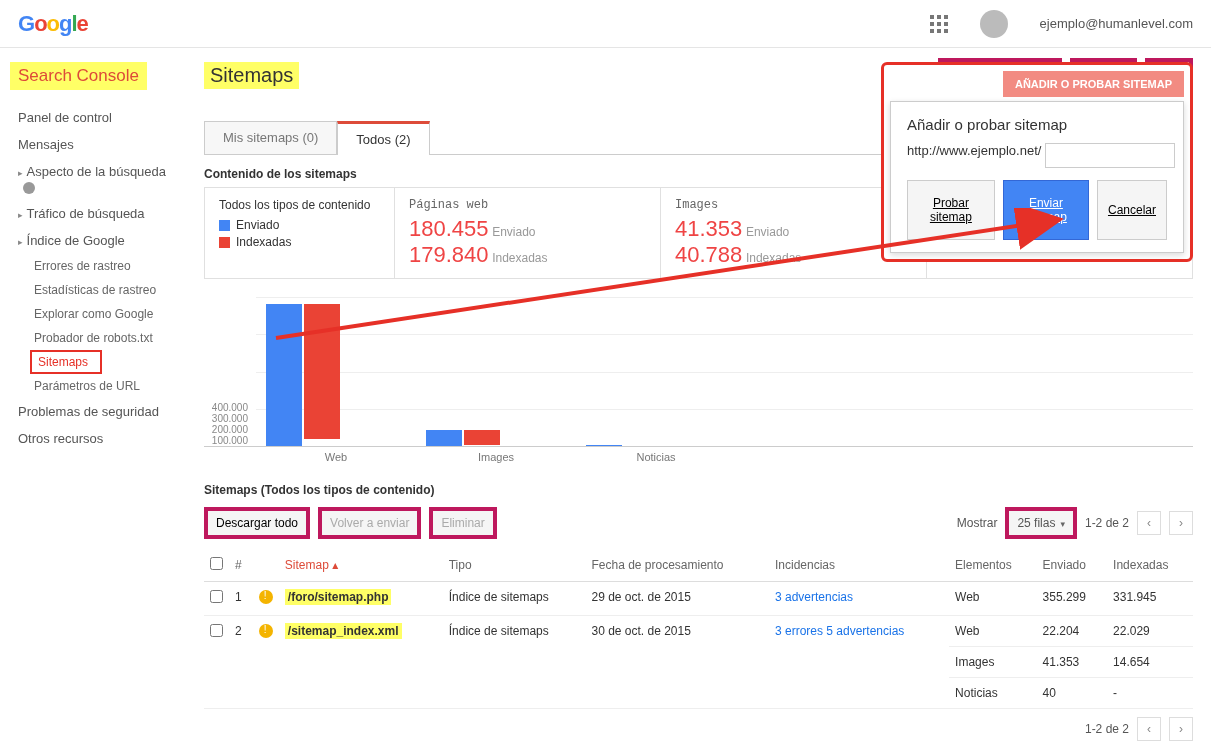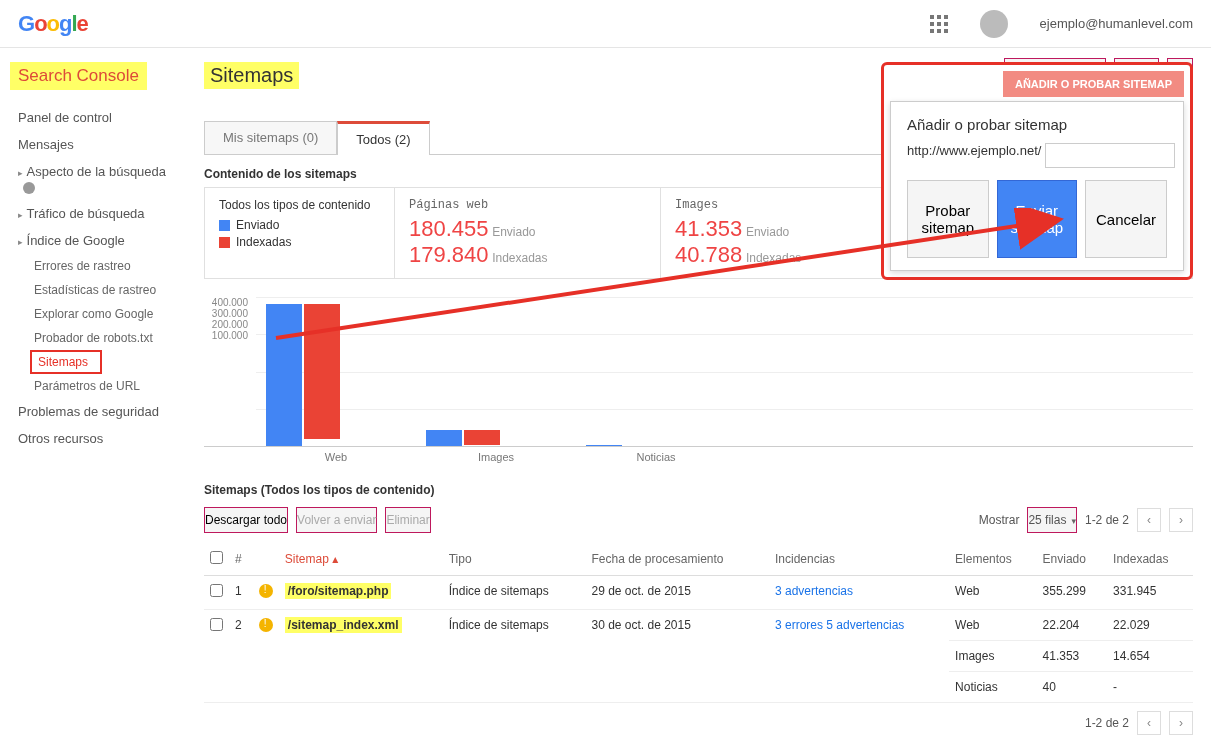--- a/index.html
+++ b/index.html
@@ -17,50 +17,50 @@
 .search-console { background:#ffff66; color:#dd4b39; font-size:17px; padding:4px 8px; display:inline-block; margin-bottom:14px; }
 .nav-item { padding:6px 8px; color:#555; cursor:pointer; }
 .nav-item.icon-info::after { content:""; display:inline-block; width:12px;height:12px;border-radius:50%;background:#999;margin-left:5px;vertical-align:middle;}
 .nav-item.expand::before { content:"▸"; font-size:9px; margin-right:4px; color:#888;}
 .nav-item.expanded::before { content:"▾"; font-size:9px; margin-right:4px; color:#888;}
 .nav-sub { padding-left:20px; }
 .nav-sub .nav-item { padding:5px 4px; font-size:12px; color:#666;}
 .sitemaps-item { border:2px solid #e63027; color:#e63027 !important; display:inline-block; padding:3px 12px 3px 6px !important; }
 .content { flex:1; padding:14px 18px; position:relative; }
 .prop-bar { position:absolute; top:10px; right:18px; display:flex; gap:8px; }
-.btn { border:1px solid #be185d; background:#f5f5f5; padding:5px 0; font-size:12px; cursor:pointer; display:flex; align-items:center; gap:5px;}
+.btn { border:4px solid #be185d; background:#f5f5f5; padding:5px 8px; font-size:12px; cursor:pointer; display:flex; align-items:center; gap:5px;}
 .btn .caret::after{content:"▾";font-size:9px;color:#666}
 .gear-icon{width:14px;height:14px;display:inline-block;background:radial-gradient(circle,#888 30%,transparent 32%);border:2px dotted #888;border-radius:50%}
 .page-title { background:#ffff66; font-size:20px; font-weight:normal; padding:2px 6px; display:inline-block; margin-bottom:14px;}
 .hdr-row { display:flex; align-items:flex-start; justify-content:space-between; position:relative;}
 .add-btn { background:#f28b82; color:#fff; font-size:11px; font-weight:bold; padding:7px 12px; border:none; cursor:pointer;}
 .dialog-wrap { position:absolute; top:0; right:0; border:3px solid #e63027; border-radius:6px; padding:6px; width:312px; background:#fff;}
 .dialog { border:1px solid #ccc; background:#fff; padding:14px 16px 12px; box-shadow:0 2px 6px rgba(0,0,0,.15); margin-top:4px;}
 .dialog h3 { font-size:15px; font-weight:normal; margin-bottom:10px;}
 .dialog .url-row { display:flex; gap:4px; margin-bottom:12px; font-size:13px;}
 .dialog input { border:1px solid #ccc; padding:4px; width:130px;}
 .dialog .actions { display:flex; gap:8px;}
-.dialog .actions button { border:1px solid #ccc; padding:21px 10px; font-size:15px; cursor:pointer; background:#f5f5f5;}
+.dialog .actions button { border:1px solid #ccc; padding:15px 10px; font-size:12px; cursor:pointer; background:#f5f5f5;text-decoration:underline;}
 .dialog .actions .primary { background:#4285F4; color:#fff; border-color:#3367d6;}
 .tabs { display:flex; border-bottom:1px solid #ccc; margin-top:18px;}
 .tab { padding:8px 18px; border:1px solid #ccc; border-bottom:none; background:#f7f7f7; font-size:13px; cursor:pointer; color:#777;}
 .tab.active { background:#fff; border-top:3px solid #dd4b39; color:#333; margin-bottom:-1px;}
 .section-label { font-size:12px; font-weight:bold; margin:12px 0 6px;}
 .stat-boxes { display:flex; border:1px solid #e0e0e0;}
 .stat-box { flex:1; padding:10px 14px; border-right:1px solid #e0e0e0;}
 .stat-box:last-child{border-right:none}
 .stat-box.legend { min-width:190px; flex:0 0 190px;}
 .legend-row { display:flex; align-items:center; gap:6px; margin:3px 0; font-size:12px;}
 .legend-sq { width:11px; height:11px;}
 .legend-sq.blue{background:#4285F4}.legend-sq.red{background:#EA4335}
 .stat-title { font-size:12px; color:#666; margin-bottom:4px;font-family:Liberation Mono, monospace;}
 .stat-val { font-size:22px; color:#ef4444; display:inline;}
 .stat-lbl { font-size:12px; color:#999;}
 .chart { margin-top:18px; height:150px; position:relative; border-bottom:1px solid #ccc;}
-.ylabels { position:absolute; left:0; top:0; bottom:0; width:48px; display:flex; flex-direction:column; justify-content:flex-start; font-size:10px; color:#888; text-align:right; padding-right:4px;}
+.ylabels { position:absolute; left:0; top:0; bottom:0; width:48px; display:flex; flex-direction:column; justify-content:flex-end; font-size:10px; color:#888; text-align:right; padding-right:4px;}
 .chart-area { position:absolute; left:52px; right:0; top:0; bottom:0;}
 .grid-line { position:absolute; left:0; right:0; border-top:1px solid #eee;}
 .bar-group { position:absolute; bottom:0; display:flex; gap:2px;}
 .bar { width:36px; }
 .bar.blue{background:#4285F4}.bar.red{background:#EA4335}
 .xlabels { display:flex; margin-left:52px; margin-top:4px; font-size:11px; color:#777;}
 .xlabel { width:160px; text-align:center;}
 .arrow { position:absolute; pointer-events:none; z-index:5;}
 .table-bar { display:flex; gap:8px; align-items:center; margin:10px 0;}
 .table-bar .spacer{flex:1}

